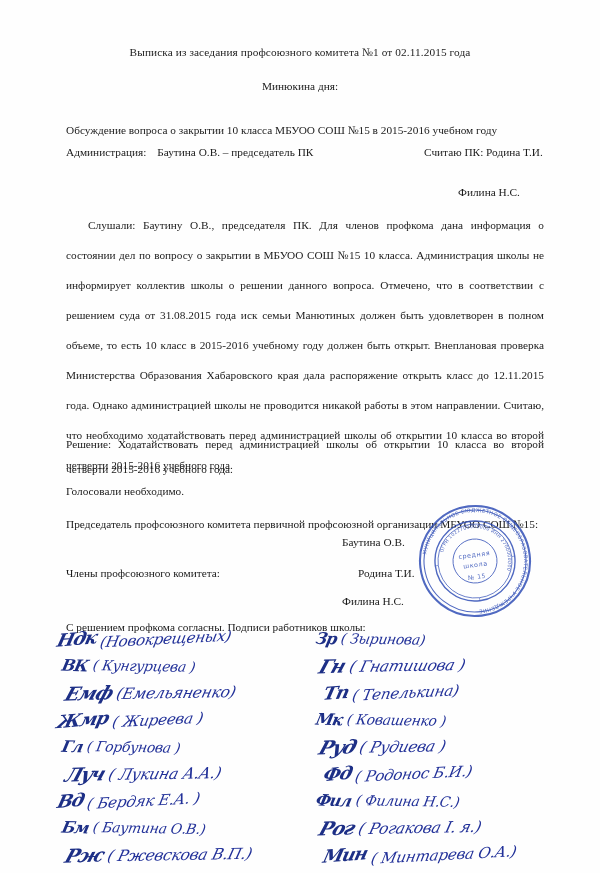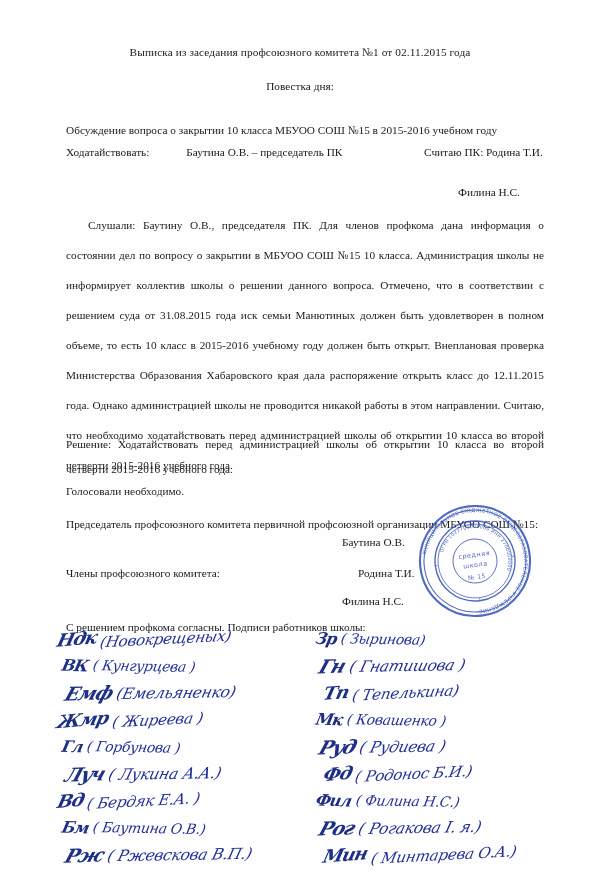--- a/index.html
+++ b/index.html
@@ -48,21 +48,21 @@
     width: 480px;
     font-size: 11.3px;
   }
   .present-row {
     position: absolute;
     left: 66px; top: 146px;
     width: 490px;
     font-size: 11.3px;
   }
   .present-label { display: inline-block; }
-  .present-chair { display: inline-block; margin-left: 34px; }
+  .present-chair { display: inline-block; margin-left: 8px; }
   .members-label {
     position: absolute;
     left: 424px; top: 146px;
     font-size: 11.3px;
     white-space: nowrap;
   }
   .member-2 {
     position: absolute;
     left: 458px; top: 186px;
     font-size: 11.3px;
@@ -192,26 +192,26 @@
 </style>
 </head>
 <body>
 
 <div id="page">
 
   <div class="doc">
 
     <div class="title">Выписка из заседания профсоюзного комитета №1 от 02.11.2015 года</div>
 
-    <div class="agenda-head">Повестка дня:</div>
+    <div class="agenda-head">Минюкина дня:</div>
 
     <div class="agenda-item">Обсуждение вопроса о закрытии 10 класса МБУОО СОШ №15 в 2015-2016 учебном году</div>
 
     <div class="present-row">
-      <span class="present-label">Ходатайствовать:</span>
+      <span class="present-label">Администрация:</span>
       <span class="present-chair">Баутина О.В. – председатель ПК</span>
     </div>
 
     <div class="members-label">Считаю ПК:  Родина Т.И.</div>
 
     <div class="member-2">Филина Н.С.</div>
 
     <div class="body-par">Слушали: Баутину О.В., председателя ПК. Для членов профкома дана информация о состоянии дел по вопросу о закрытии в МБУОО СОШ №15 10 класса. Администрация школы не информирует коллектив школы о решении данного вопроса. Отмечено, что в соответствии с решением суда от 31.08.2015 года иск семьи Манютиных должен быть удовлетворен в полном объеме, то есть 10 класс в 2015-2016 учебному году должен быть открыт. Внеплановая проверка Министерства Образования Хабаровского края дала распоряжение открыть класс до 12.11.2015 года. Однако администрацией школы не проводится никакой работы в этом направлении. Считаю, что необходимо ходатайствовать перед администрацией школы об открытии 10 класса во второй четверти 2015-2016 учебного года.</div>
 
     <div class="decision-par">Решение: Ходатайствовать перед администрацией школы об открытии 10 класса во второй четверти 2015-2016 учебного года.</div>

